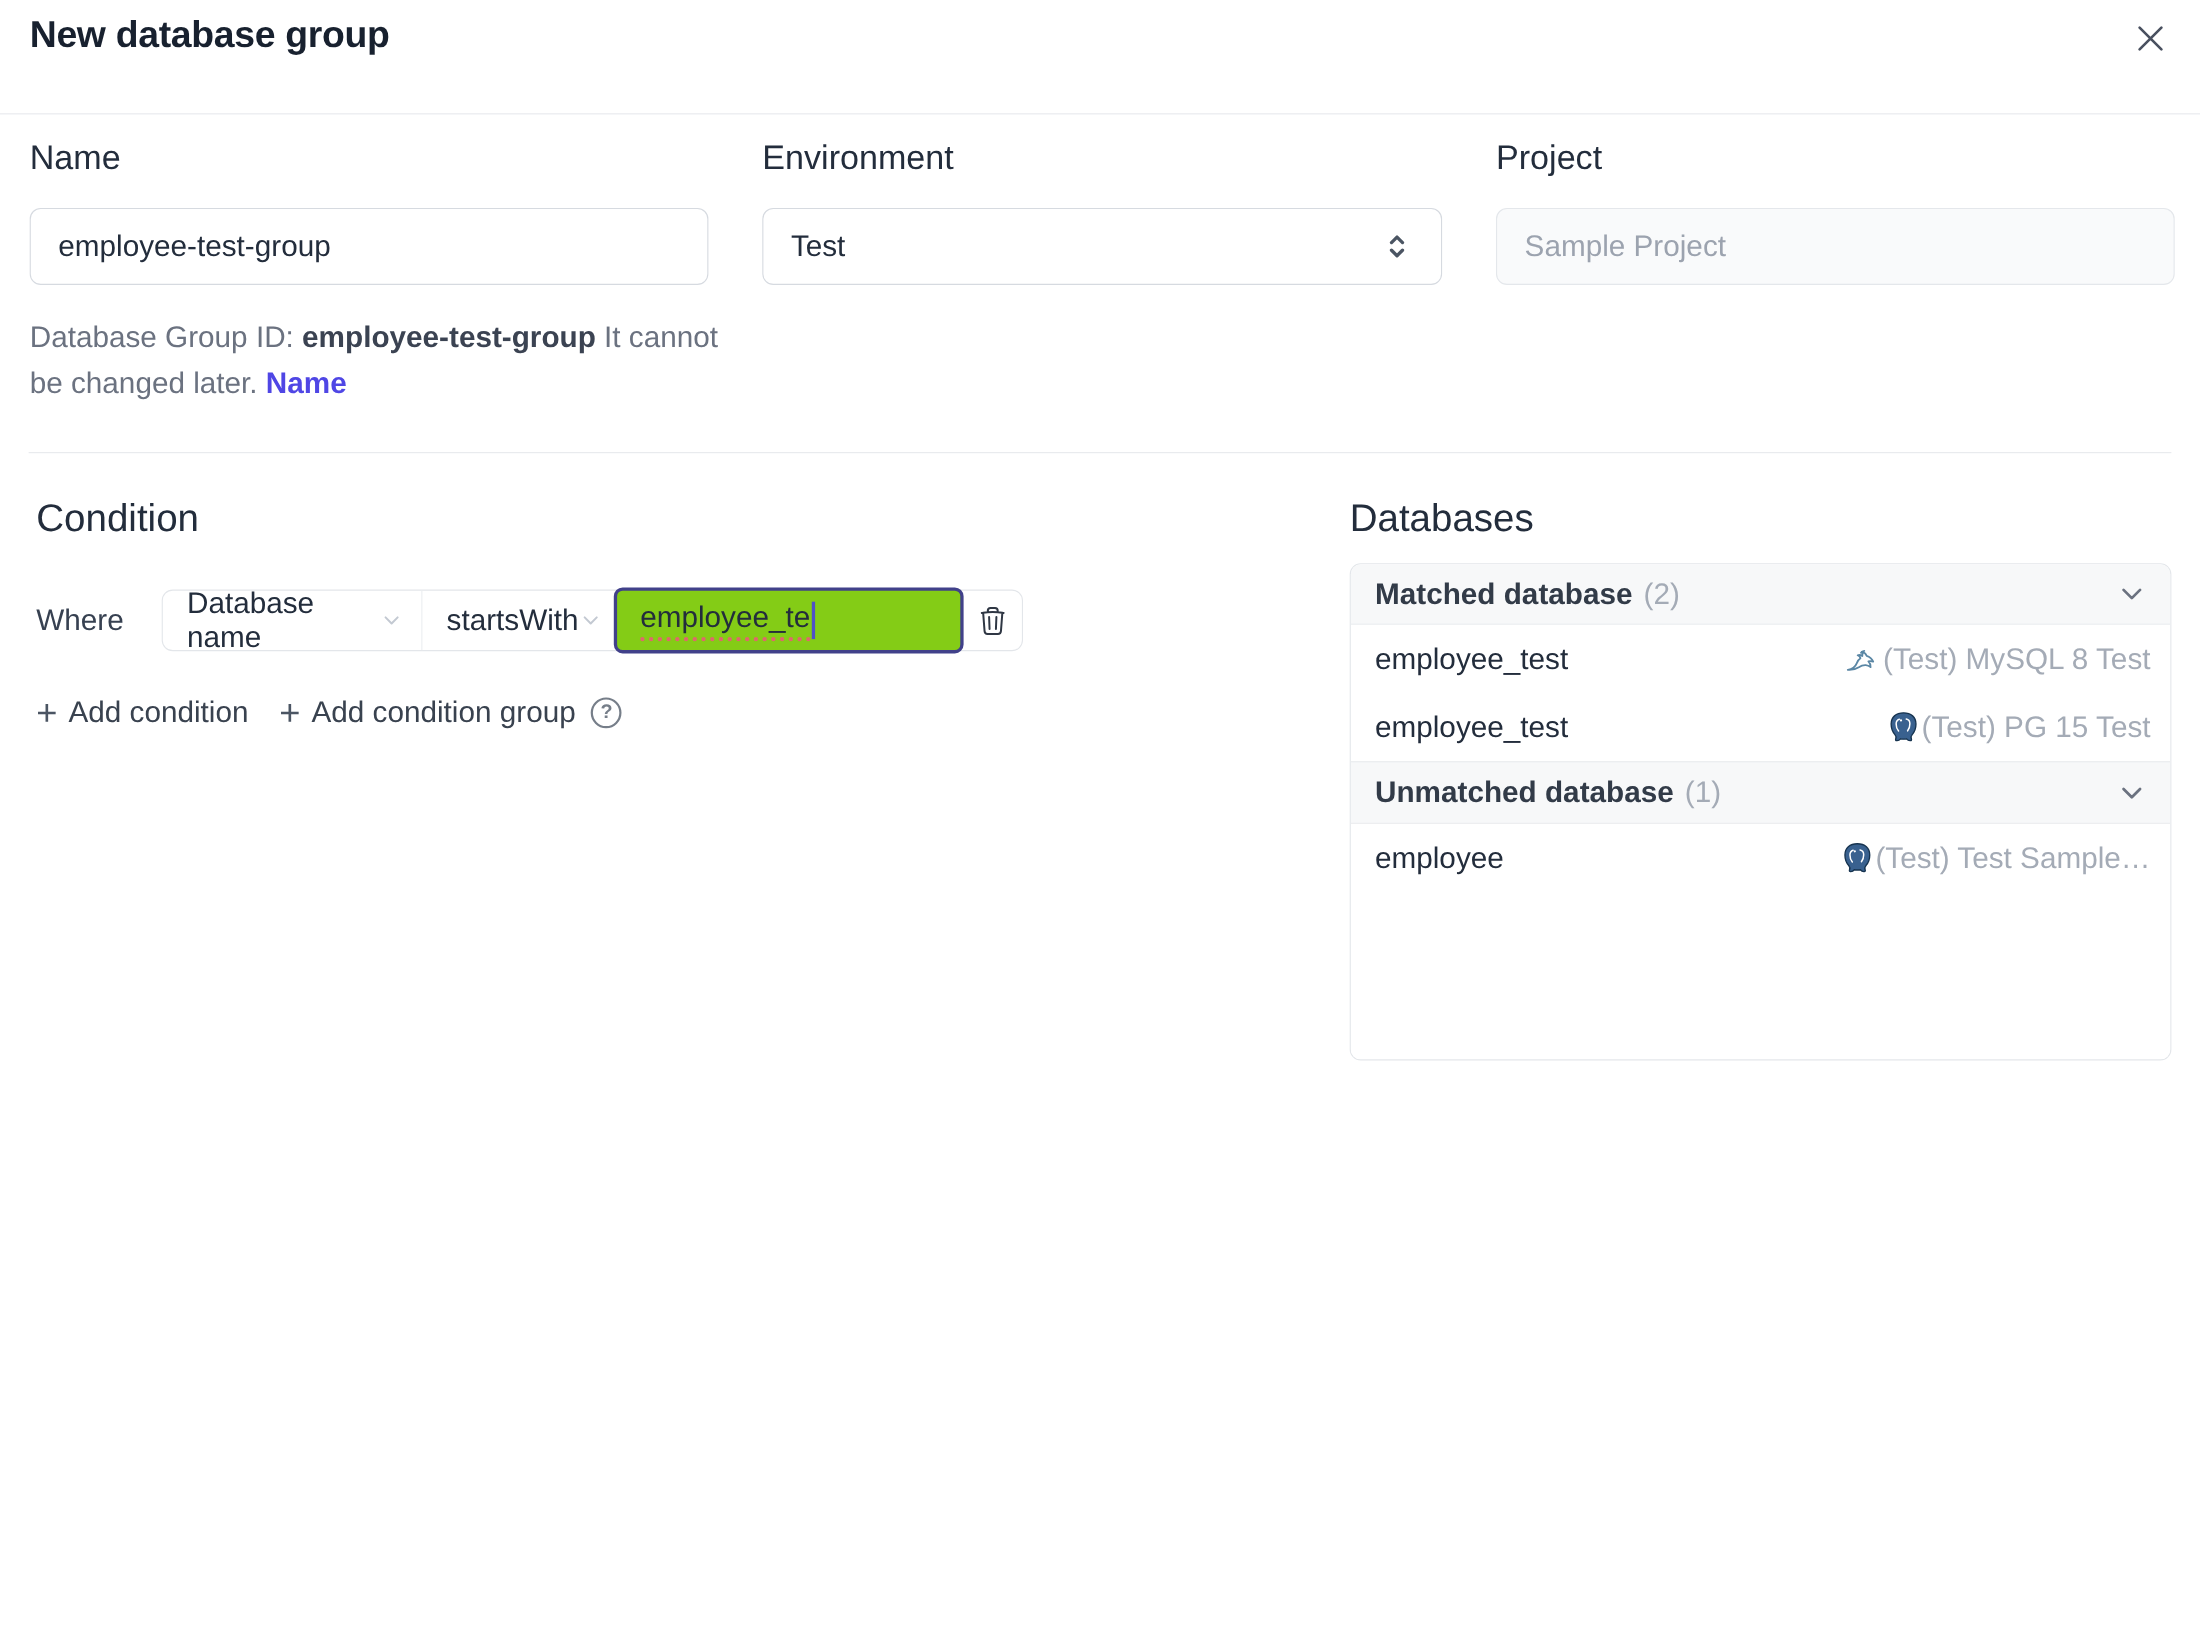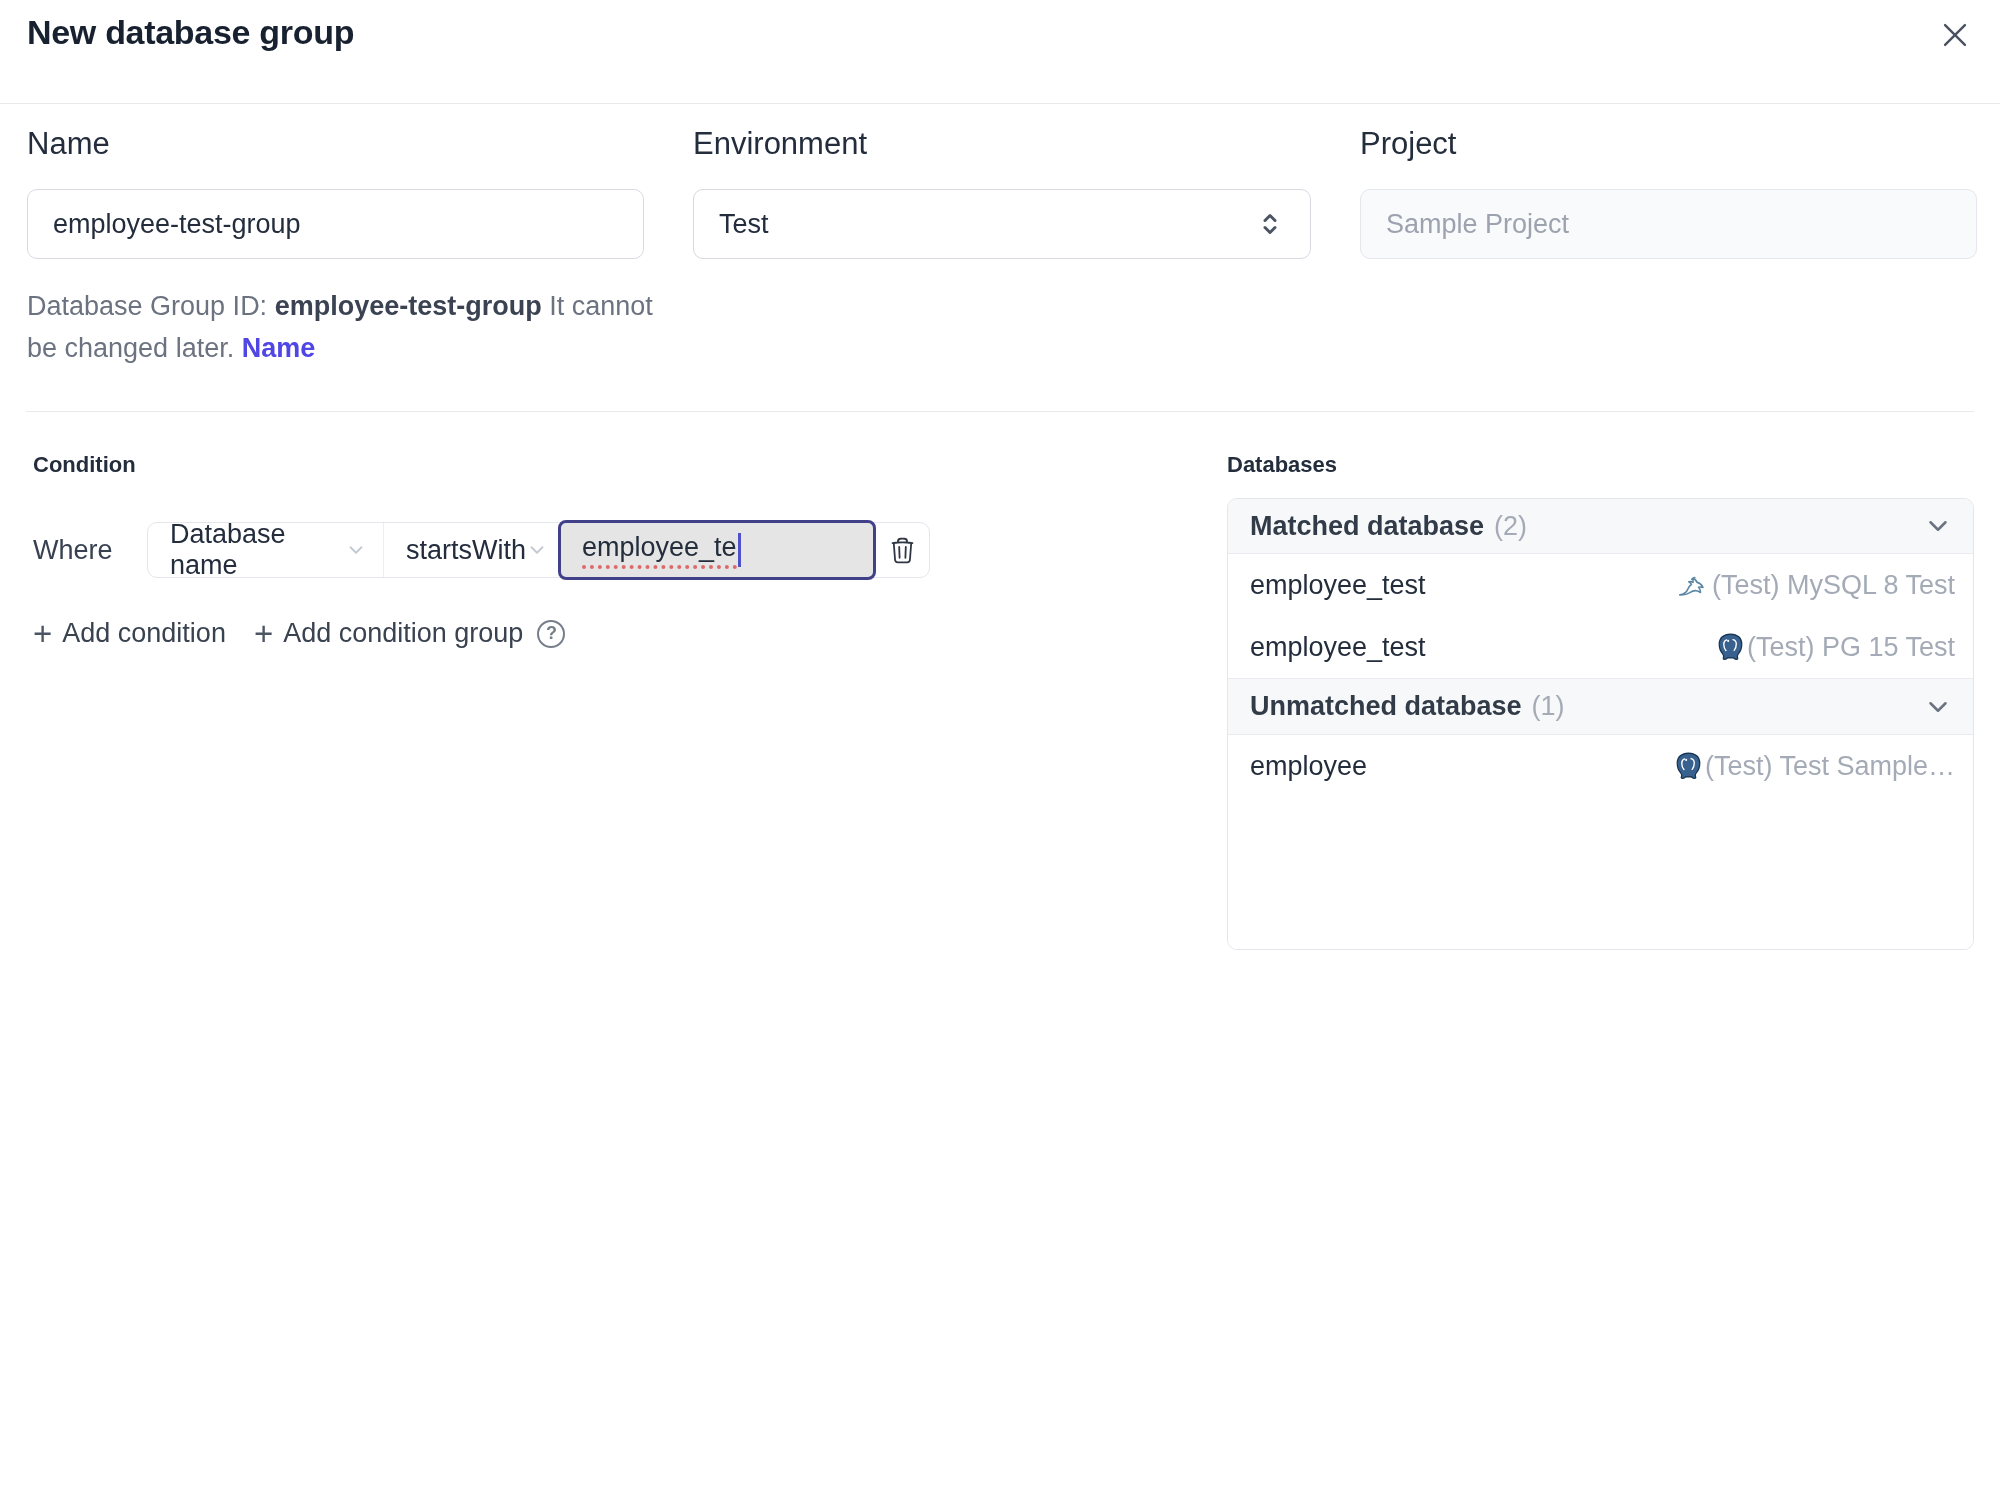--- a/index.html
+++ b/index.html
@@ -28,32 +28,32 @@
   .control.select { justify-content:space-between; cursor:pointer; }
   .control.disabled { background:#f9fafb; border-color:#e4e7eb; color:#9ca3af; }
 
   .id-note { margin-top:26px; width:640px; font-size:27px; line-height:42px; color:#6b7280; }
   .id-note .id-strong { color:#3b4352; font-weight:700; }
   .edit-link { color:#4f46e5; font-weight:700; cursor:pointer; }
 
   .hr2 { position:absolute; top:411px; left:26px; right:26px; border-top:1px solid #e7e9ed; }
 
   
-  .section-heading { font-size:22px; font-weight:700; color:#232d3c; }
+  .section-heading { font-size:35px; font-weight:400; color:#232d3c; }
   .condition-section { position:absolute; top:452px; left:33px; }
   .condition-row { margin-top:44px; display:flex; align-items:center; }
   .where-label { font-size:27px; color:#374151; width:114px; }
   .cond-group { display:flex; align-items:stretch; height:56px;
     border:1px solid #e3e6ea; border-radius:10px; background:#fff; }
   .cond-cell { display:flex; align-items:center; justify-content:space-between;
     padding:0 16px 0 22px; font-size:27px; color:#232d3c; cursor:pointer; }
   .cond-cell.c1 { width:236px; border-right:1px solid #eceef1;justify-content:center; }
   .cond-cell.c2 { width:174px; }
   .cond-input { width:318px; margin:-3px 0; border:3px solid #41418a; border-radius:8px;
-    background:#e5e5e5; display:flex; align-items:center; padding:0 21px;
+    background:#84cc16; display:flex; align-items:center; padding:0 21px;
     font-size:27px; color:#232d3c; position:relative; z-index:1; }
   .misspelled { border-bottom:4px dotted #dd6a6a; padding-bottom:2px; }
   .caret-bar { width:3px; height:34px; background:#4f51c8; margin-left:1px; }
   .trash-btn { width:53px; display:flex; align-items:center; justify-content:center; cursor:pointer; }
 
   .add-row { margin-top:40px; display:flex; align-items:center; gap:28px; }
   .add-btn { display:flex; align-items:center; gap:10px; font-size:27px;
     color:#39424f; cursor:pointer; }
   .plus-glyph { font-size:33px; font-weight:400; color:#4b5563; line-height:28px; }
   .help-icon { width:28px; height:28px; border:2px solid #767e89; border-radius:50%;

